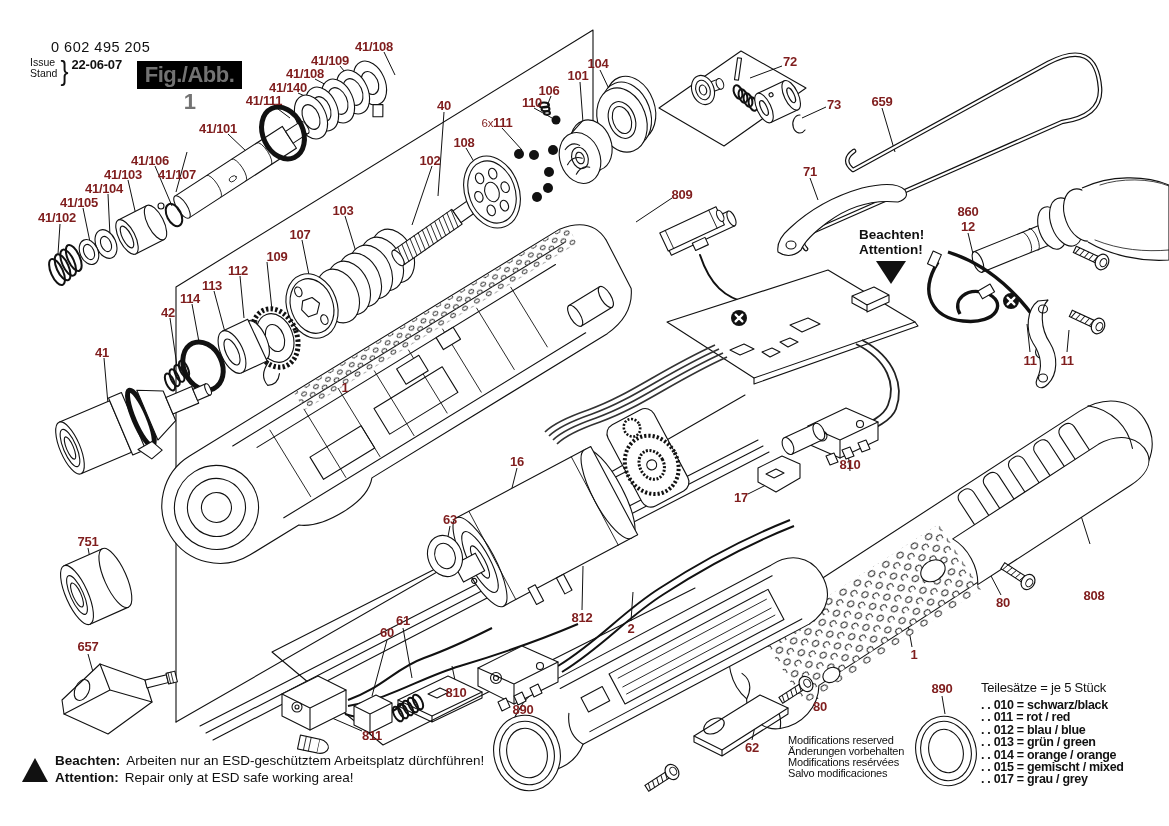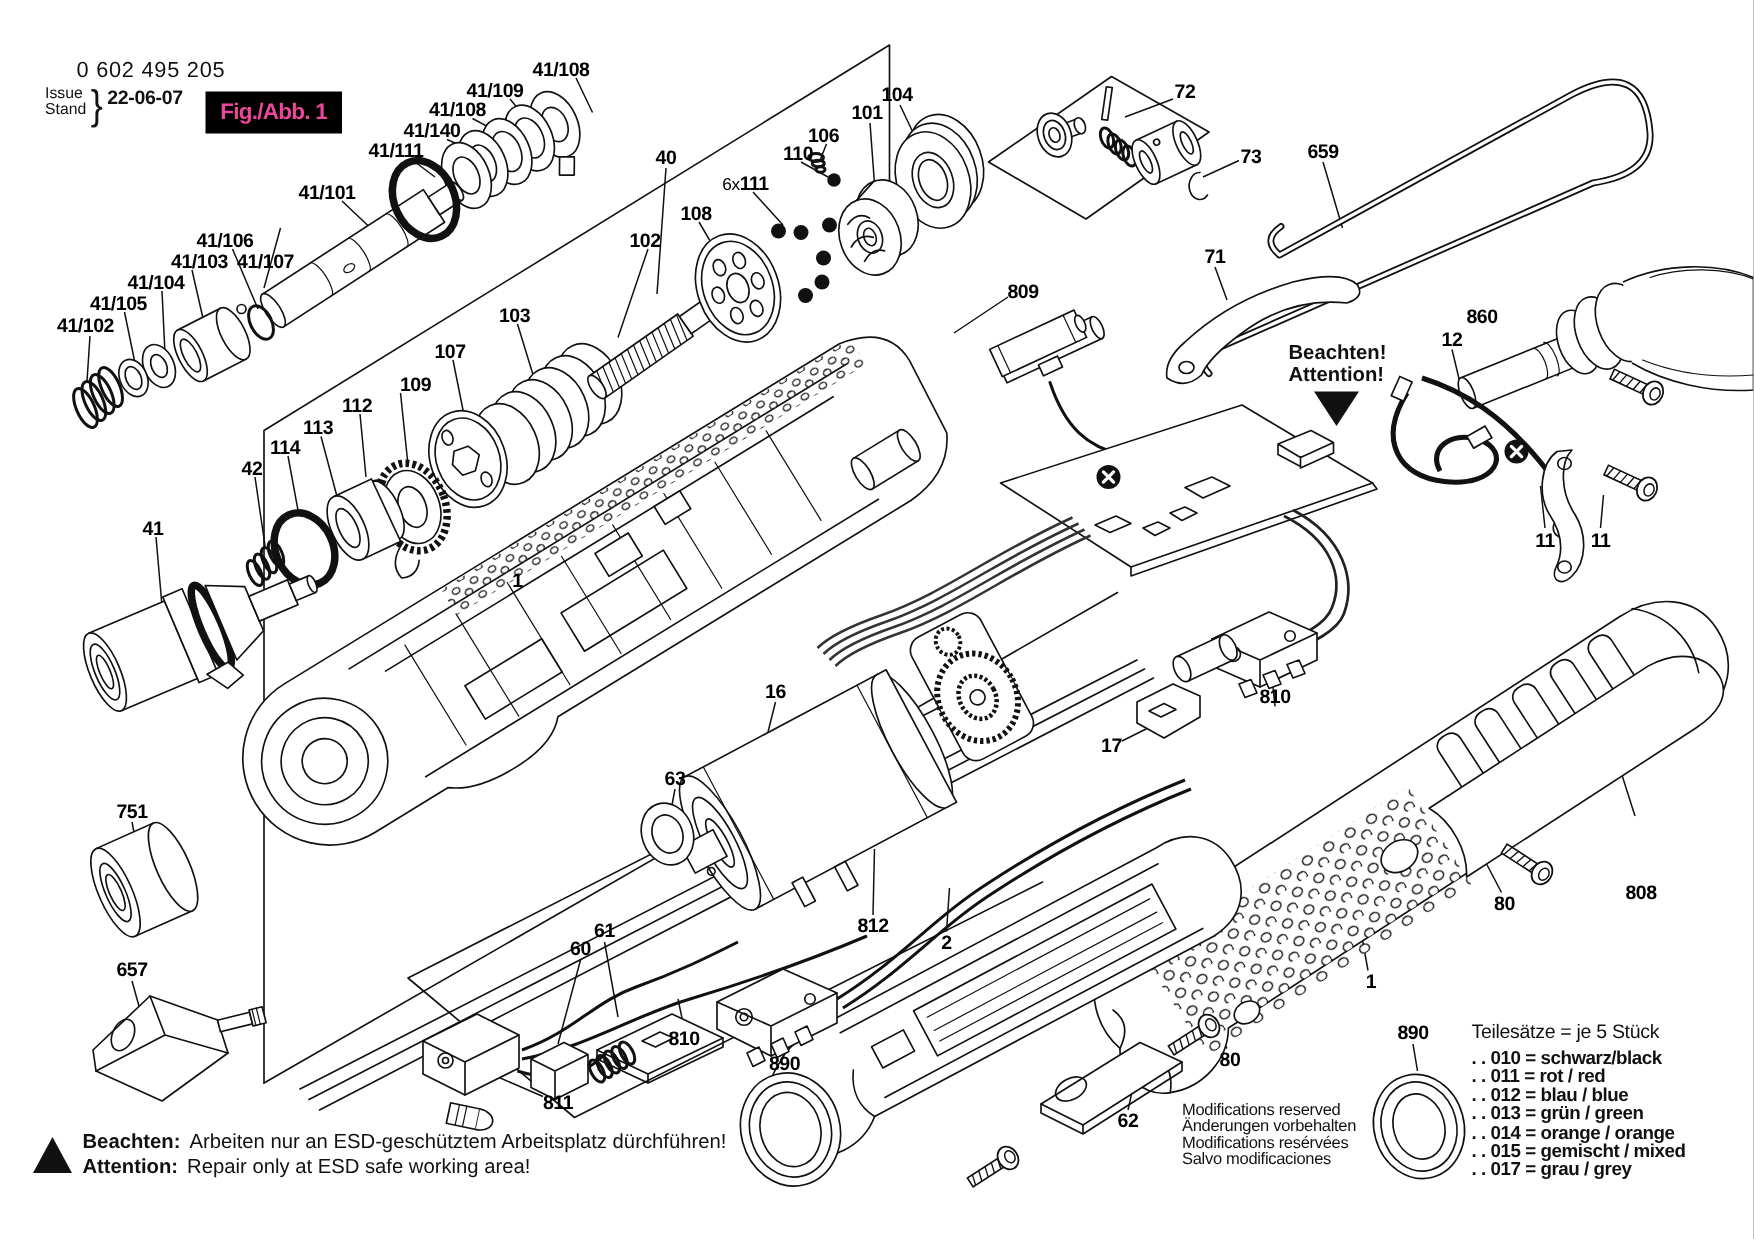--- a/index.html
+++ b/index.html
@@ -1,29 +1,29 @@
 <!DOCTYPE html>
 <html><head>
 <meta charset="utf-8">
 <style>
   html,body{margin:0;padding:0;background:#888;}
   #page{position:relative;width:1169px;height:826px;background:#fff;overflow:hidden;
         font-family:"Liberation Sans",sans-serif;color:#111;}
   svg{position:absolute;left:0;top:0;}
   .abs{position:absolute;}
   .callout{position:absolute;transform:translate(-50%,-50%);font:bold 13px "Liberation Sans",sans-serif;
-           white-space:nowrap;letter-spacing:-.3px;color:#000000;}
+           white-space:nowrap;letter-spacing:-.3px;color:#7f1d1d;}
   .callout .pre{font-weight:normal;font-size:11.5px;}
   #part-number{left:51px;top:39px;font-size:14.5px;letter-spacing:.5px;text-align:right;}
   #issue-block{left:30px;top:57px;display:flex;gap:2px;}
   #issue-block .lines{font-size:10.5px;line-height:10.5px;text-align:left;}
   #issue-block .brace{font-size:24px;font-weight:400;transform:scaleY(1.15);margin:0 1px;}
   #issue-block .date{font-size:13px;font-weight:bold;letter-spacing:-.2px;}
-  #fig-box{left:137px;top:61px;width:91px;height:28px;background:#000;color:#ec4899;
-           font-size:15px;font-weight:bold;text-align:center;line-height:27px;letter-spacing:-.5px;}
+  #fig-box{left:137px;top:61px;width:105px;height:28px;background:#000;color:#737373;
+           font-size:22px;font-weight:bold;text-align:center;line-height:27px;letter-spacing:-.5px;}
   #attention-note{left:859px;top:228px;font-size:13.5px;font-weight:bold;line-height:14.5px;}
   #esd-warning{left:55px;top:753px;font-size:13.5px;line-height:16.5px;}
   #esd-warning b{margin-right:6px;}
   #legend{left:981px;top:680px;width:185px;}
   #legend .title{font-size:13px;margin-bottom:4px;letter-spacing:-.2px;}
   #legend-items{font-size:12.5px;font-weight:bold;line-height:12.4px;letter-spacing:-.3px;}
   #mods{left:788px;top:735px;font-size:11px;line-height:11px;letter-spacing:-.2px;}
 </style>
 </head>
 <body>
@@ -500,21 +500,21 @@
 
 <div id="callout-layer">
       <div class="callout" style="left: 374px; top: 46px;"><span>41/108</span></div>
       <div class="callout" style="left: 330px; top: 60px;"><span>41/109</span></div>
       <div class="callout" style="left: 305px; top: 73px;"><span>41/108</span></div>
       <div class="callout" style="left: 288px; top: 87px;"><span>41/140</span></div>
       <div class="callout" style="left: 264px; top: 100px;"><span>41/111</span></div>
       <div class="callout" style="left: 218px; top: 128px;"><span>41/101</span></div>
       <div class="callout" style="left: 177px; top: 146px; margin-top: 28px;"><span>41/107</span></div>
       <div class="callout" style="left: 150px; top: 160px;"><span>41/106</span></div>
-      <div class="callout" style="left: 133px; top: 174px;"><span>41/103</span></div>
+      <div class="callout" style="left: 123px; top: 174px;"><span>41/103</span></div>
       <div class="callout" style="left: 104px; top: 188px;"><span>41/104</span></div>
       <div class="callout" style="left: 79px; top: 202px;"><span>41/105</span></div>
       <div class="callout" style="left: 57px; top: 217px;"><span>41/102</span></div>
       <div class="callout" style="left: 444px; top: 105px;"><span>40</span></div>
       <div class="callout" style="left: 598px; top: 63px;"><span>104</span></div>
       <div class="callout" style="left: 578px; top: 75px;"><span>101</span></div>
       <div class="callout" style="left: 549px; top: 90px;"><span>106</span></div>
       <div class="callout" style="left: 532px; top: 102px;"><span>110</span></div>
       <div class="callout" style="left: 497px; top: 122px;"><span class="pre">6x</span><span>111</span></div>
       <div class="callout" style="left: 464px; top: 142px;"><span>108</span></div>
@@ -525,21 +525,21 @@
       <div class="callout" style="left: 238px; top: 270px;"><span>112</span></div>
       <div class="callout" style="left: 212px; top: 285px;"><span>113</span></div>
       <div class="callout" style="left: 190px; top: 298px;"><span>114</span></div>
       <div class="callout" style="left: 168px; top: 312px;"><span>42</span></div>
       <div class="callout" style="left: 102px; top: 352px;"><span>41</span></div>
       <div class="callout" style="left: 790px; top: 61px;"><span>72</span></div>
       <div class="callout" style="left: 834px; top: 104px;"><span>73</span></div>
       <div class="callout" style="left: 882px; top: 101px;"><span>659</span></div>
       <div class="callout" style="left: 810px; top: 171px;"><span>71</span></div>
       <div class="callout" style="left: 682px; top: 194px;"><span>809</span></div>
-      <div class="callout" style="left: 988px; top: 211px;"><span>860</span></div>
+      <div class="callout" style="left: 968px; top: 211px;"><span>860</span></div>
       <div class="callout" style="left: 968px; top: 226px;"><span>12</span></div>
       <div class="callout" style="left: 1030px; top: 360px;"><span>11</span></div>
       <div class="callout" style="left: 1067px; top: 360px;"><span>11</span></div>
       <div class="callout" style="left: 345px; top: 387px;"><span>1</span></div>
       <div class="callout" style="left: 517px; top: 461px;"><span>16</span></div>
       <div class="callout" style="left: 450px; top: 519px;"><span>63</span></div>
       <div class="callout" style="left: 741px; top: 497px;"><span>17</span></div>
       <div class="callout" style="left: 850px; top: 464px;"><span>810</span></div>
       <div class="callout" style="left: 88px; top: 541px;"><span>751</span></div>
       <div class="callout" style="left: 88px; top: 646px;"><span>657</span></div>

